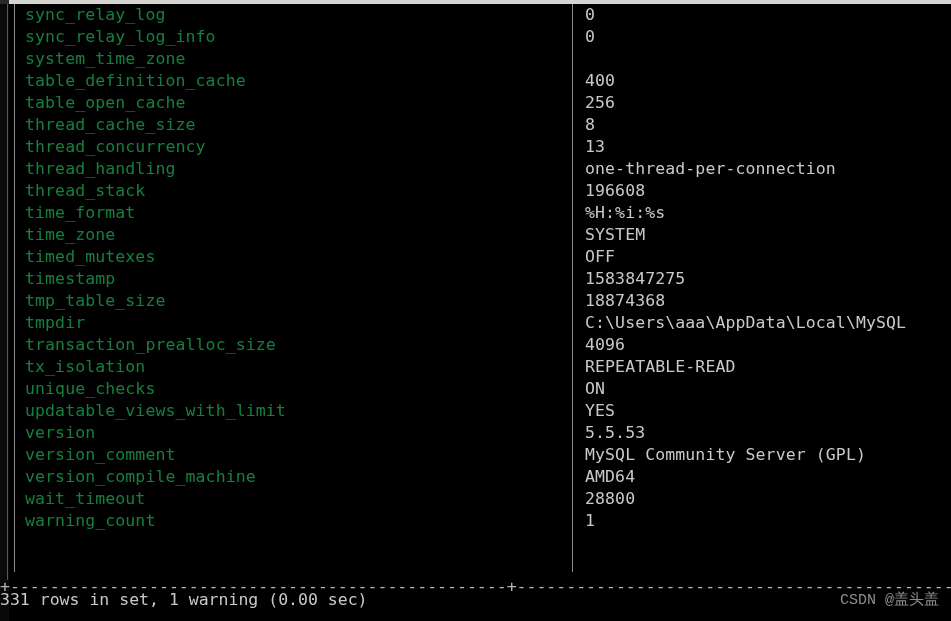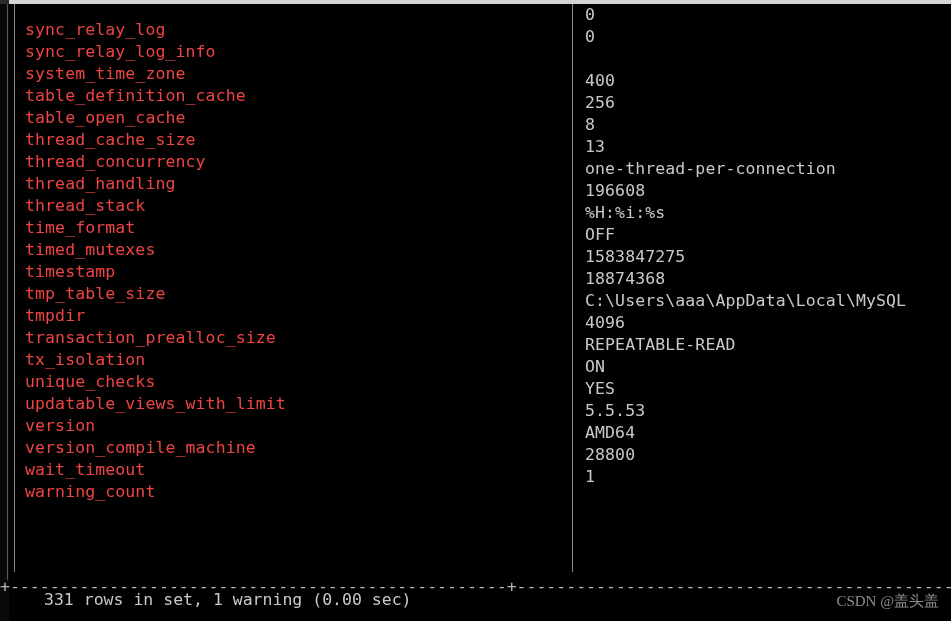--- a/index.html
+++ b/index.html
@@ -72,22 +72,22 @@
     height: 22px;
     line-height: 22px;
     font-size: 16.5px;
     white-space: pre;
     letter-spacing: 0.1px;
   }
 
   .cell-name {
     position: absolute;
     left: 25px;
-    top: 15px;
-    color: #ef4444;
+    top: 0;
+    color: #15803d;
   }
   .cell-value {
     position: absolute;
     left: 585px;
     top: 0;
     color: #c9c9c9;
   }
 
   
   .pipe-left {
@@ -117,36 +117,35 @@
     font-size: 16.5px;
     line-height: 18px;
     color: #b5b5b5;
     white-space: pre;
     overflow: hidden;
     letter-spacing: 0;
   }
 
   .status-line {
     position: absolute;
-    left: 16px;
+    left: 0;
     top: 588px;
     width: 838px;
     height: 24px;
     font-size: 16.5px;
     line-height: 24px;
     color: #c9c9c9;
     white-space: pre;
-    padding-left: 28px;
   }
 
   .watermark {
     position: absolute;
     right: 12px;
     top: 590px;
-    font-family: Liberation Serif, serif;
+    font-family: Liberation Mono, monospace;
     font-size: 15px;
     line-height: 22px;
     color: #8e8e8e;
     white-space: pre;
   }
 </style>
 </head>
 <body>
 
 <div id="terminal">
@@ -164,29 +163,31 @@
       <div class="row"><span class="cell-name">sync_relay_log</span><span class="cell-value">0</span></div>
       <div class="row"><span class="cell-name">sync_relay_log_info</span><span class="cell-value">0</span></div>
       <div class="row"><span class="cell-name">system_time_zone</span><span class="cell-value"></span></div>
       <div class="row"><span class="cell-name">table_definition_cache</span><span class="cell-value">400</span></div>
       <div class="row"><span class="cell-name">table_open_cache</span><span class="cell-value">256</span></div>
       <div class="row"><span class="cell-name">thread_cache_size</span><span class="cell-value">8</span></div>
       <div class="row"><span class="cell-name">thread_concurrency</span><span class="cell-value">13</span></div>
       <div class="row"><span class="cell-name">thread_handling</span><span class="cell-value">one-thread-per-connection</span></div>
       <div class="row"><span class="cell-name">thread_stack</span><span class="cell-value">196608</span></div>
       <div class="row"><span class="cell-name">time_format</span><span class="cell-value">%H:%i:%s</span></div>
+      <div class="row"><span class="cell-name">time_zone</span><span class="cell-value">SYSTEM</span></div>
       <div class="row"><span class="cell-name">timed_mutexes</span><span class="cell-value">OFF</span></div>
       <div class="row"><span class="cell-name">timestamp</span><span class="cell-value">1583847275</span></div>
       <div class="row"><span class="cell-name">tmp_table_size</span><span class="cell-value">18874368</span></div>
       <div class="row"><span class="cell-name">tmpdir</span><span class="cell-value">C:\Users\aaa\AppData\Local\MySQL</span></div>
       <div class="row"><span class="cell-name">transaction_prealloc_size</span><span class="cell-value">4096</span></div>
       <div class="row"><span class="cell-name">tx_isolation</span><span class="cell-value">REPEATABLE-READ</span></div>
       <div class="row"><span class="cell-name">unique_checks</span><span class="cell-value">ON</span></div>
       <div class="row"><span class="cell-name">updatable_views_with_limit</span><span class="cell-value">YES</span></div>
       <div class="row"><span class="cell-name">version</span><span class="cell-value">5.5.53</span></div>
+      <div class="row"><span class="cell-name">version_comment</span><span class="cell-value">MySQL Community Server (GPL)</span></div>
       <div class="row"><span class="cell-name">version_compile_machine</span><span class="cell-value">AMD64</span></div>
       <div class="row"><span class="cell-name">wait_timeout</span><span class="cell-value">28800</span></div>
       <div class="row"><span class="cell-name">warning_count</span><span class="cell-value">1</span></div>
     </div>
 
   <div class="hrule">+--------------------------------------------------+--------------------------------------------------------------+</div>
 
   <div class="status-line">331 rows in set, 1 warning (0.00 sec)</div>
 
   <div class="watermark">CSDN @盖头盖</div>

